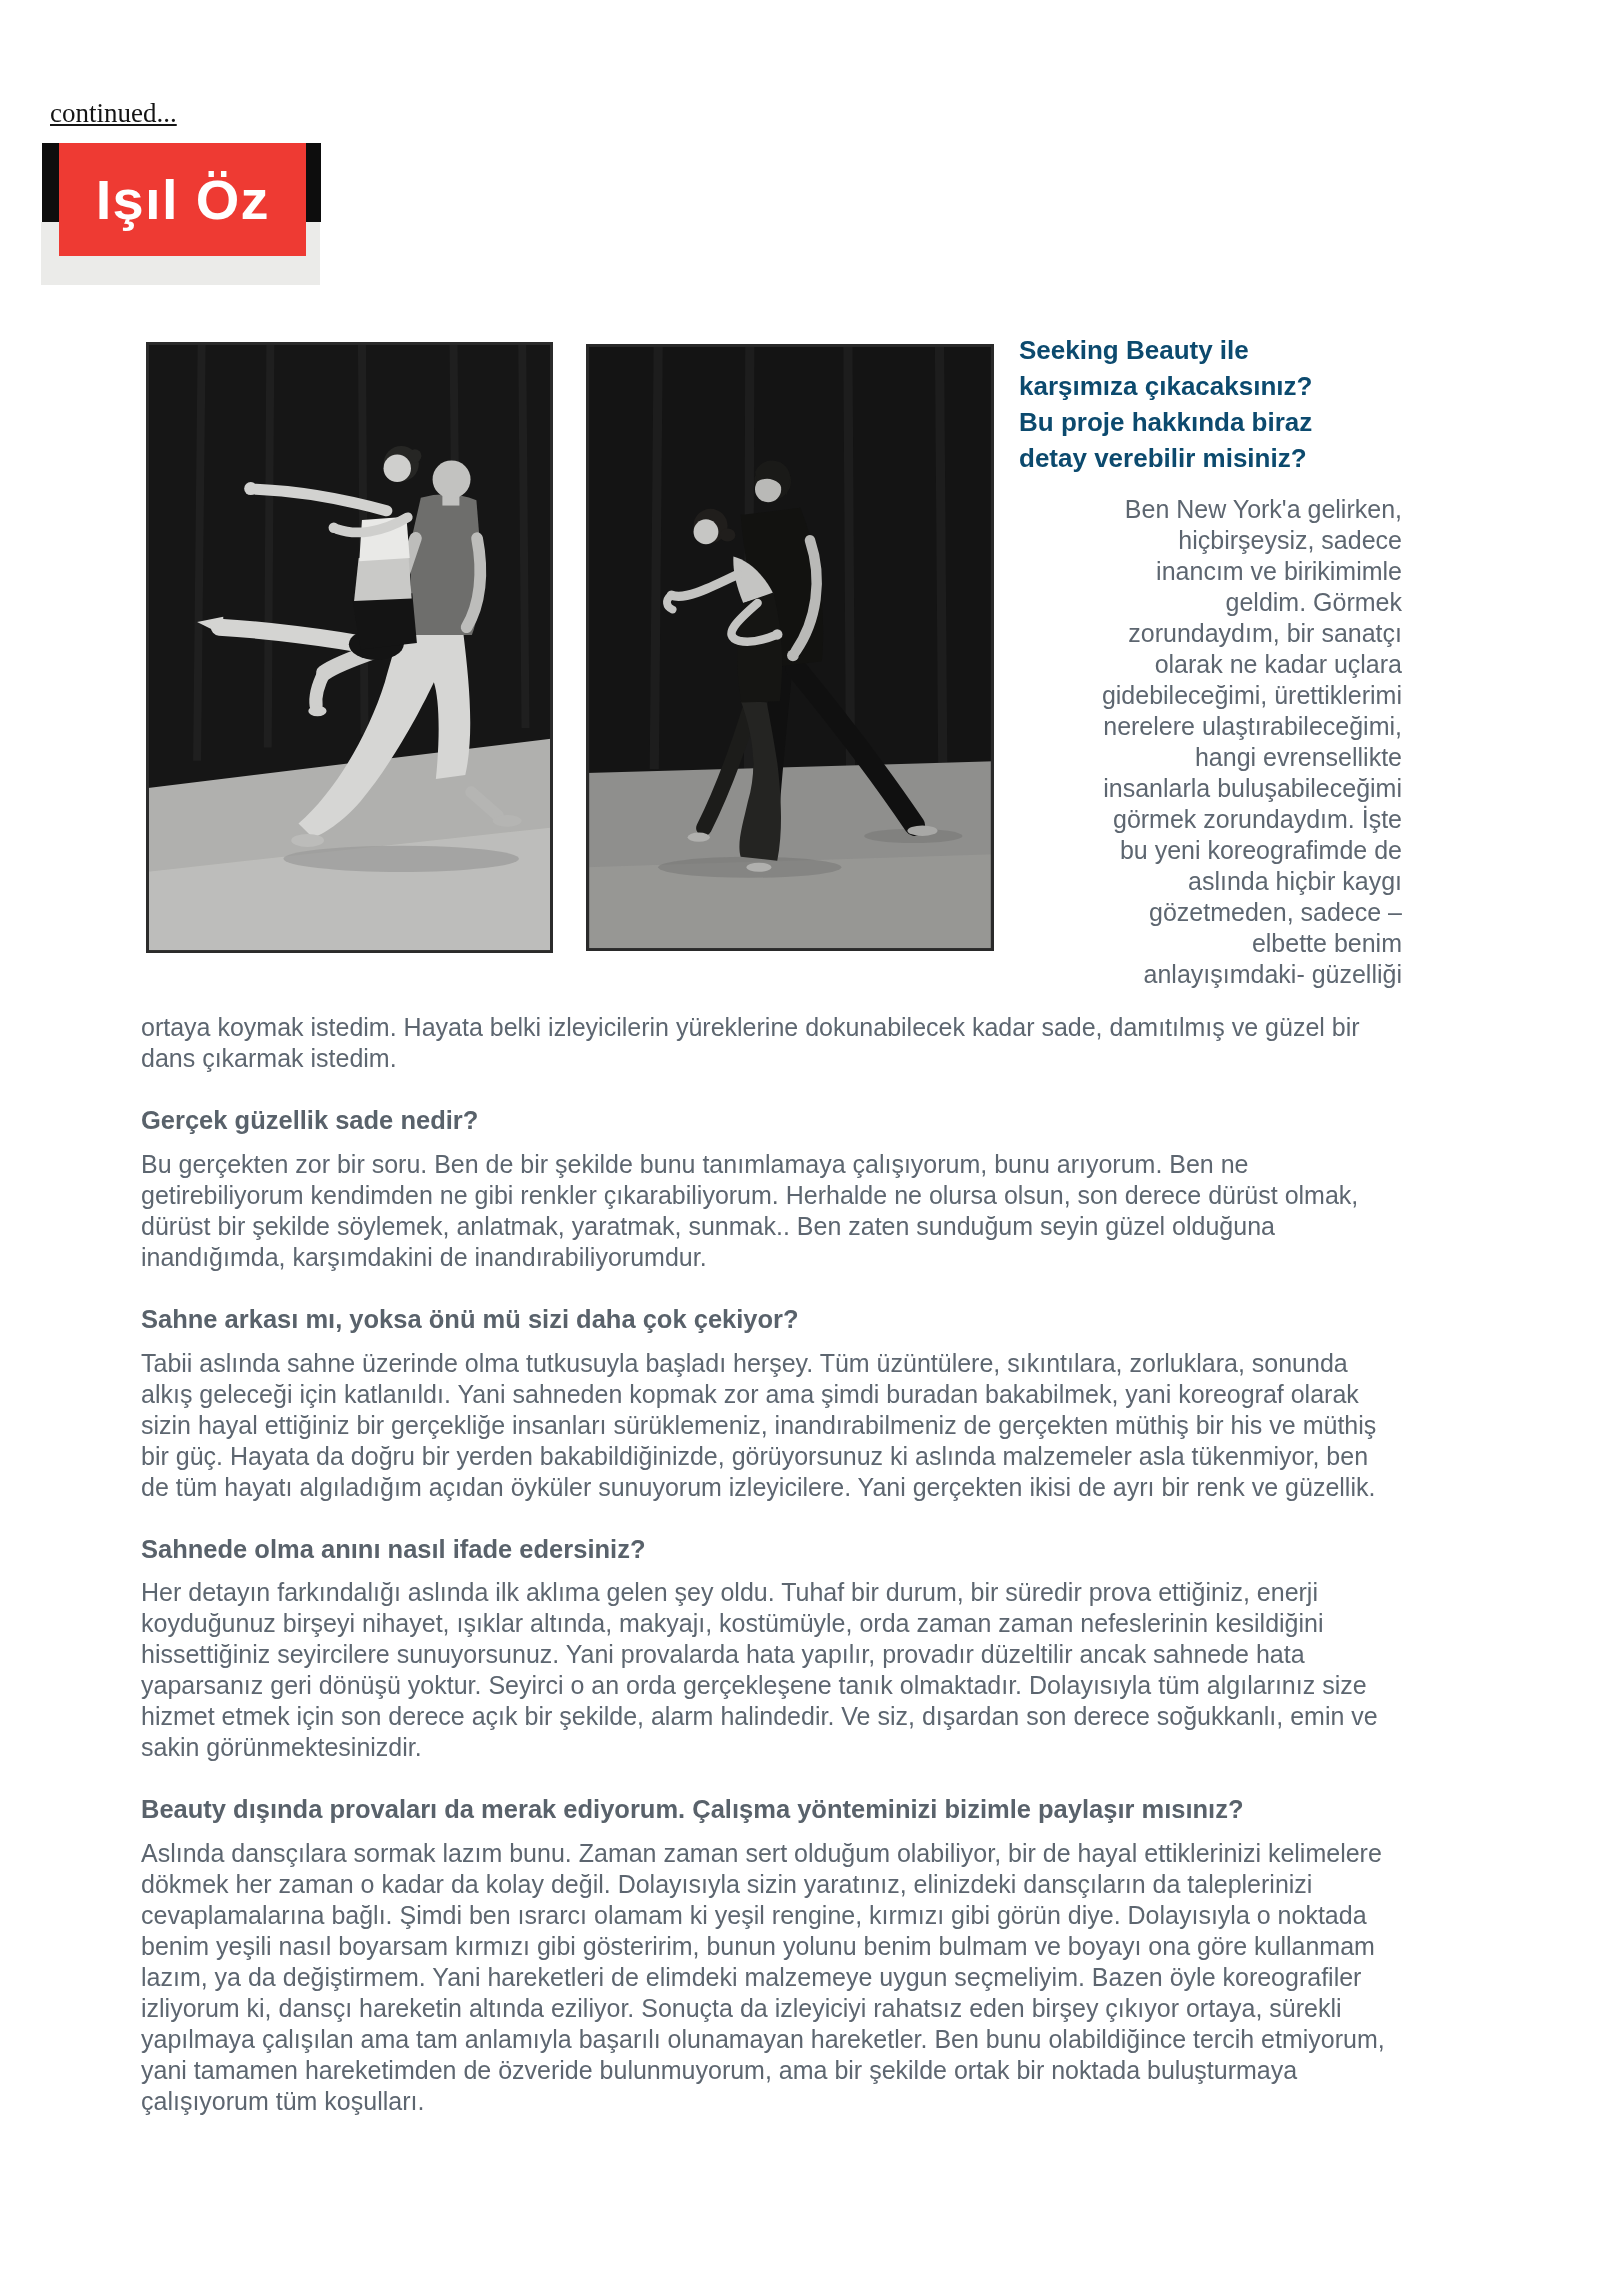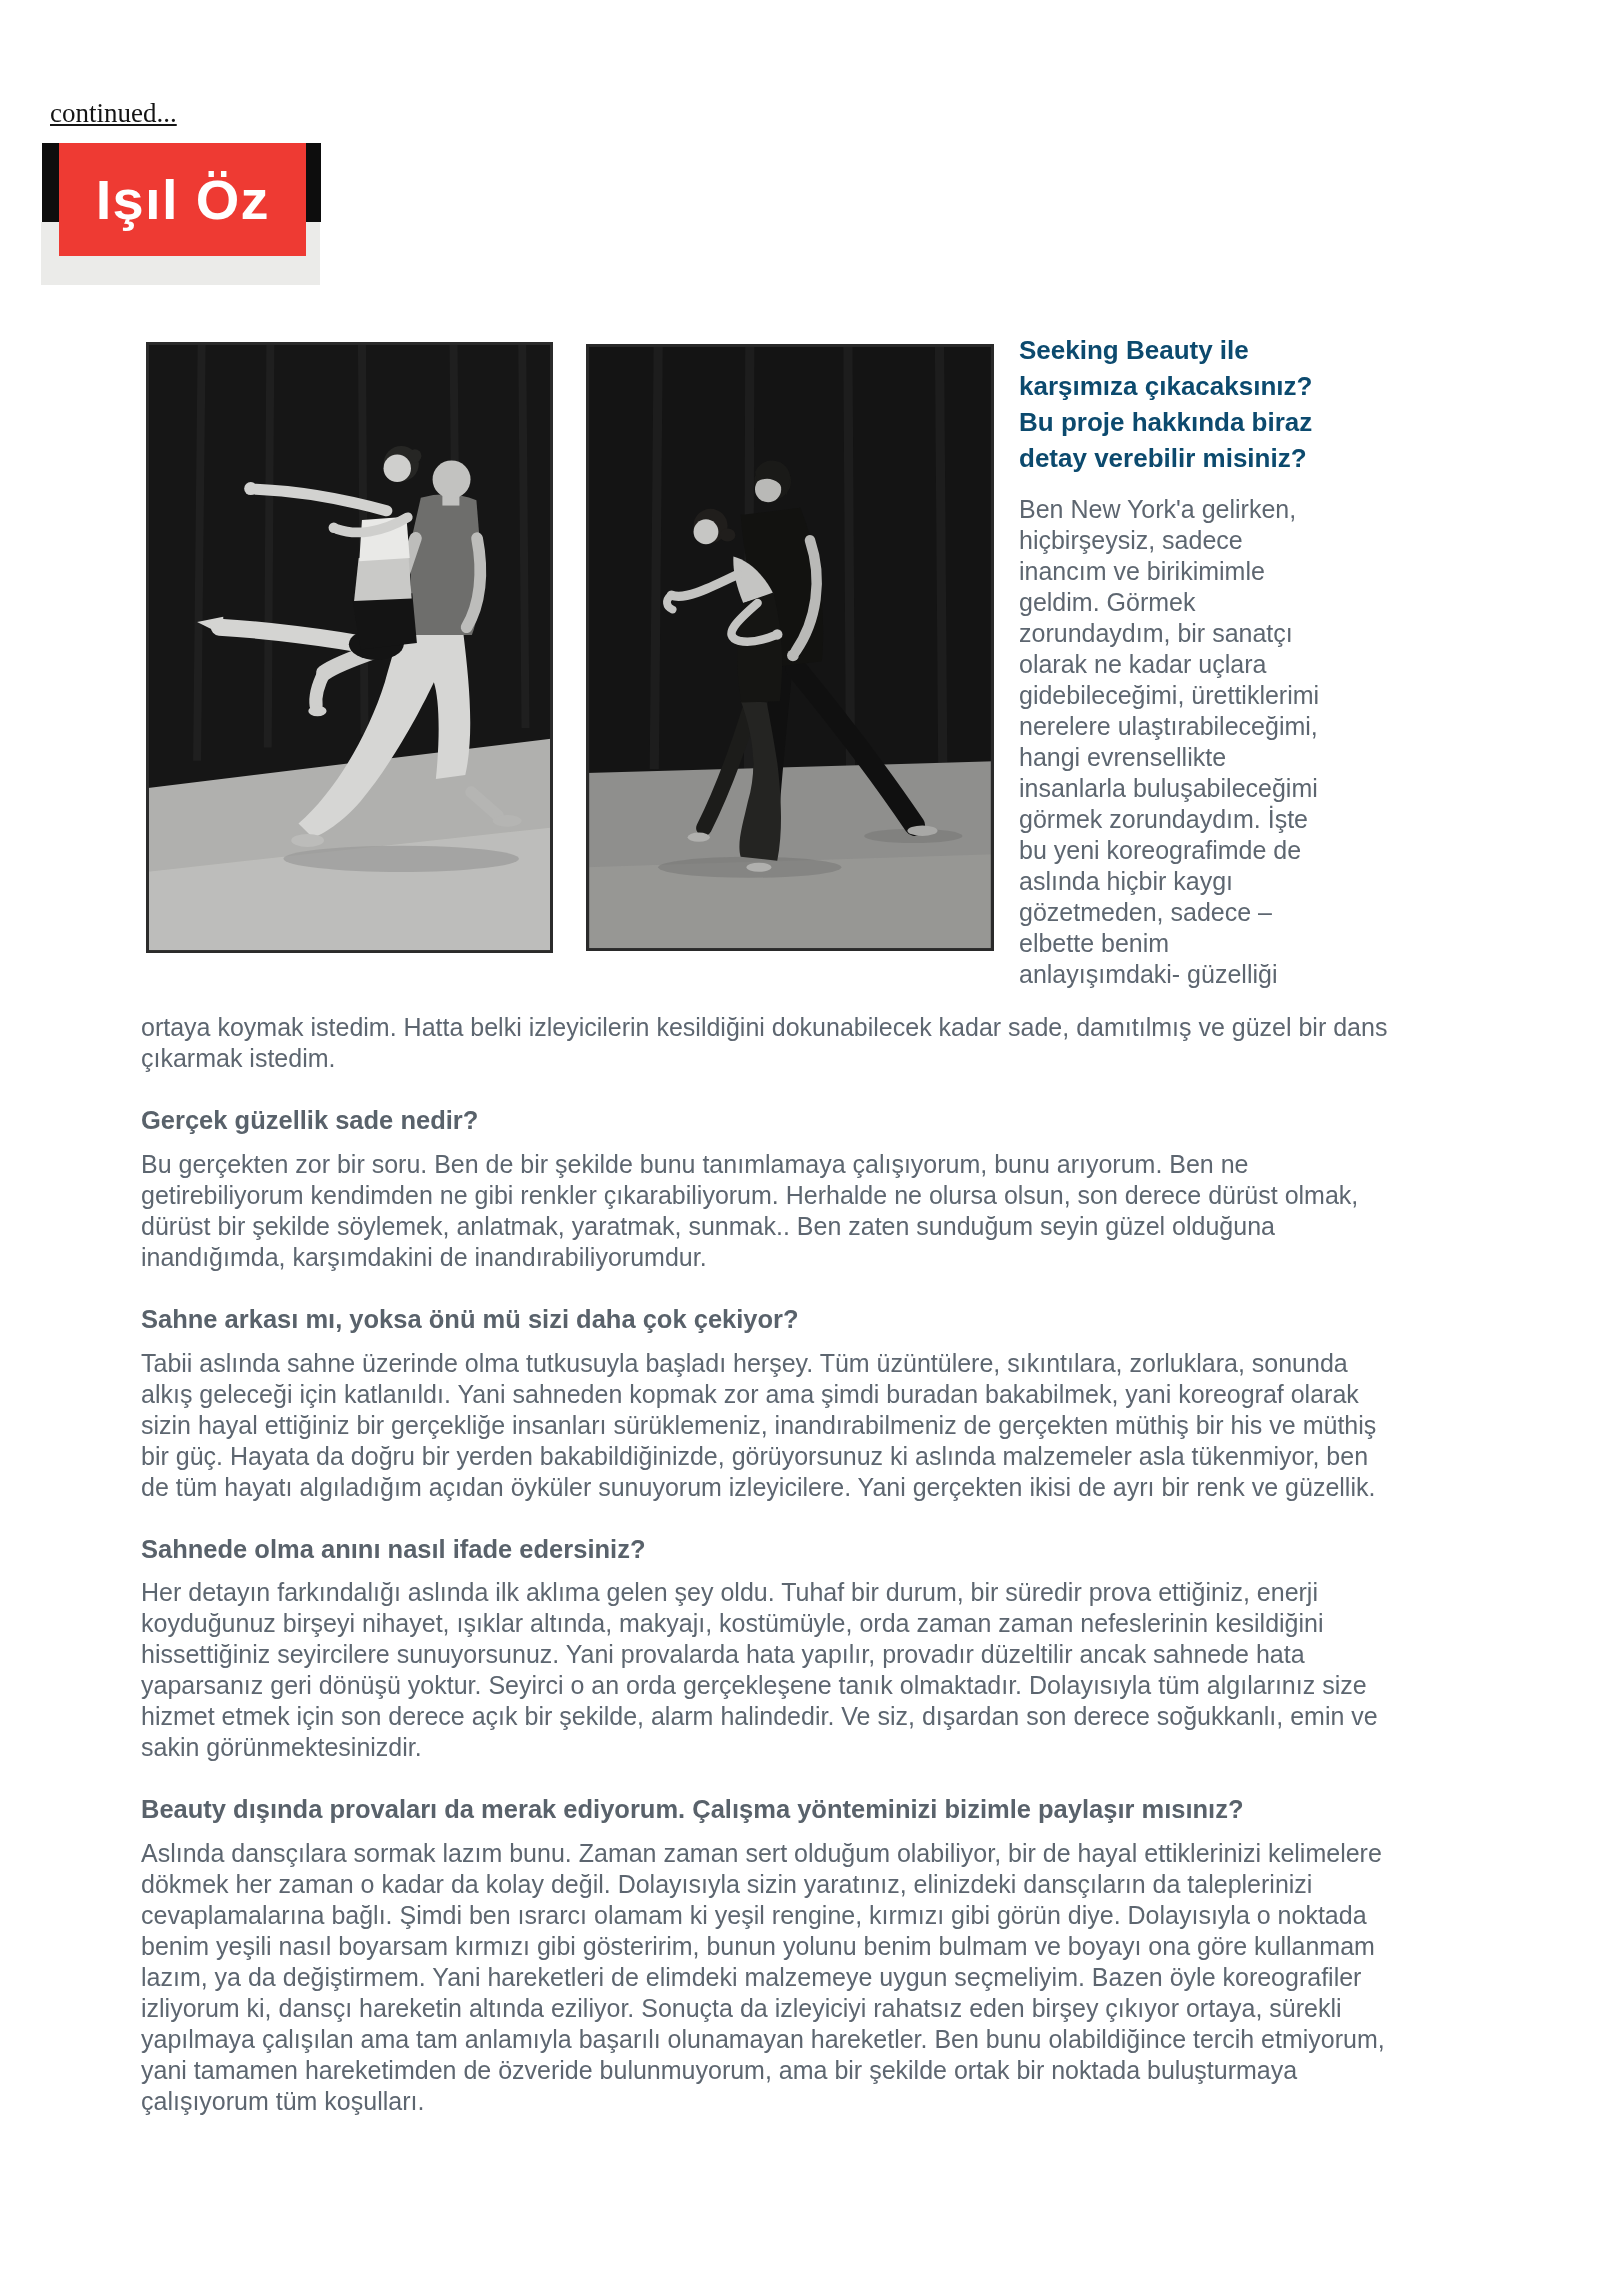--- a/index.html
+++ b/index.html
@@ -32,21 +32,21 @@
   .photo { position: absolute; margin: 0; padding: 0; line-height: 0; }
   .photo-1 { left: 146px; top: 342px; width: 407px; height: 611px; }
   .photo-2 { left: 586px; top: 344px; width: 408px; height: 607px; }
   .right-col { position: absolute; left: 1019px; top: 332px; width: 383px; }
   .right-col h2 {
     margin: 0; font-size: 26px; line-height: 36px; font-weight: bold;
     color: #0c4a6e; white-space: pre-line;
   }
   .right-col p {
     margin: 18.3px 0 0 0; font-size: 25px; line-height: 31px;
-    color: #5d6670; white-space: pre-line;
+    color: #5d6670; white-space: pre-line; text-align: right;
   }
   .main-col { position: absolute; left: 141px; top: 1012px; width: 1255px; }
   .main-col p { margin: 0; font-size: 25px; line-height: 31px; color: #5d6670; }
   .main-col h3 { margin: 30px 0 11.8px 0; font-size: 25.5px; line-height: 33px; font-weight: bold; color: #59626b; }
 </style>
 </head>
 <body>
 
 <div class="page">
 
@@ -167,21 +167,21 @@
 insanlarla buluşabileceğimi
 görmek zorundaydım. İşte
 bu yeni koreografimde de
 aslında hiçbir kaygı
 gözetmeden, sadece –
 elbette benim
 anlayışımdaki- güzelliği</p>
   </aside>
 
   <main class="main-col">
-    <p>ortaya koymak istedim. Hatta belki izleyicilerin kesildiğini dokunabilecek kadar sade, damıtılmış ve güzel bir dans çıkarmak istedim.</p>
+    <p>ortaya koymak istedim. Hayata belki izleyicilerin yüreklerine dokunabilecek kadar sade, damıtılmış ve güzel bir dans çıkarmak istedim.</p>
 
     <section>
       <h3>Gerçek güzellik sade nedir?</h3>
       <p>Bu gerçekten zor bir soru. Ben de bir şekilde bunu tanımlamaya çalışıyorum, bunu arıyorum. Ben ne getirebiliyorum kendimden ne gibi renkler çıkarabiliyorum. Herhalde ne olursa olsun, son derece dürüst olmak, dürüst bir şekilde söylemek, anlatmak, yaratmak, sunmak.. Ben zaten sunduğum seyin güzel olduğuna inandığımda, karşımdakini de inandırabiliyorumdur.</p>
     </section>
 
     <section>
       <h3>Sahne arkası mı, yoksa önü mü sizi daha çok çekiyor?</h3>
       <p>Tabii aslında sahne üzerinde olma tutkusuyla başladı herşey. Tüm üzüntülere, sıkıntılara, zorluklara, sonunda alkış geleceği için katlanıldı. Yani sahneden kopmak zor ama şimdi buradan bakabilmek, yani koreograf olarak sizin hayal ettiğiniz bir gerçekliğe insanları sürüklemeniz, inandırabilmeniz de gerçekten müthiş bir his ve müthiş bir güç. Hayata da doğru bir yerden bakabildiğinizde, görüyorsunuz ki aslında malzemeler asla tükenmiyor, ben de tüm hayatı algıladığım açıdan öyküler sunuyorum izleyicilere. Yani gerçekten ikisi de ayrı bir renk ve güzellik.</p>
     </section>

